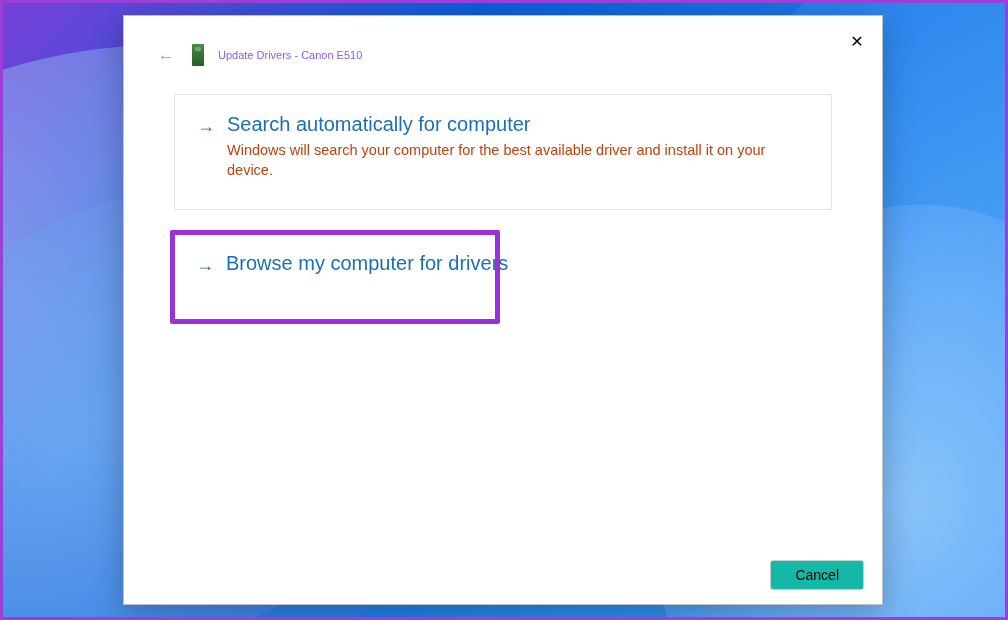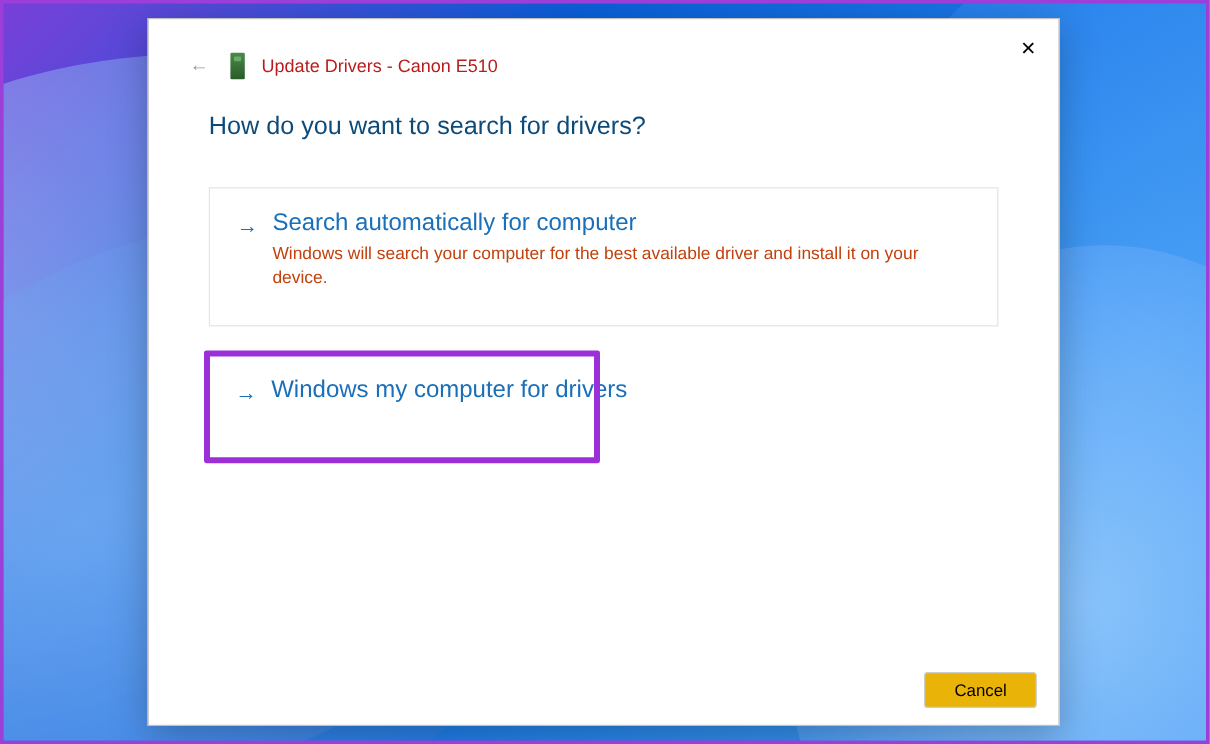--- a/index.html
+++ b/index.html
@@ -74,22 +74,22 @@
       content: "";
       position: absolute;
       top: 3px;
       left: 3px;
       right: 3px;
       height: 4px;
       background: #6aaa6a;
       border-radius: 1px;
     }
     .window-title {
-      font-size: 15px;
-      color: #b91c1c;
+      font-size: 11px;
+      color: #8b5cf6;
     }
     .content {
       padding: 28px 50px 0 50px;
       flex: 1;
     }
     .heading {
       font-size: 21px;
       color: #0c4a7a;
       font-weight: 400;
       margin-bottom: 38px;
@@ -133,21 +133,21 @@
     }
     .footer {
       display: flex;
       justify-content: flex-end;
       padding: 14px 18px;
       gap: 10px;
     }
     .cancel-btn {
       padding: 6px 24px;
       font-size: 14px;
-      background: #eab308;
+      background: #14b8a6;
       border: 1px solid #ccc;
       border-radius: 3px;
       cursor: pointer;
       font-family: inherit;
     }
     .option-box.no-border {
       border: none;
       padding: 18px 22px;
     }
   </style>
@@ -167,38 +167,37 @@
 
   <div class="header-row">
     <div class="back-arrow">
       <span>←</span>
     </div>
     <div class="device-icon"></div>
     <div class="window-title">Update Drivers - Canon E510</div>
   </div>
 
   <div class="content">
-    <h1 class="heading">How do you want to search for drivers?</h1>
 
     <div class="option-box">
       <div class="option-row">
         <span class="option-arrow">→</span>
         <div class="option-text">
           <div class="option-title">Search automatically for computer</div>
           <div class="option-desc">Windows will search your computer for the best available driver and install it on your device.</div>
         </div>
       </div>
     </div>
 
     <div style="position:relative;">
       <div class="option-box no-border">
         <div class="option-row">
           <span class="option-arrow">→</span>
           <div class="option-text">
-            <div class="option-title">Windows my computer for drivers</div>
+            <div class="option-title">Browse my computer for drivers</div>
           </div>
         </div>
       </div>
       <div class="highlight-box" style="left:-4px; top:-4px; width:330px; height:94px;"></div>
     </div>
 
   </div>
 
   <div class="footer">
     <button class="cancel-btn">Cancel</button>

